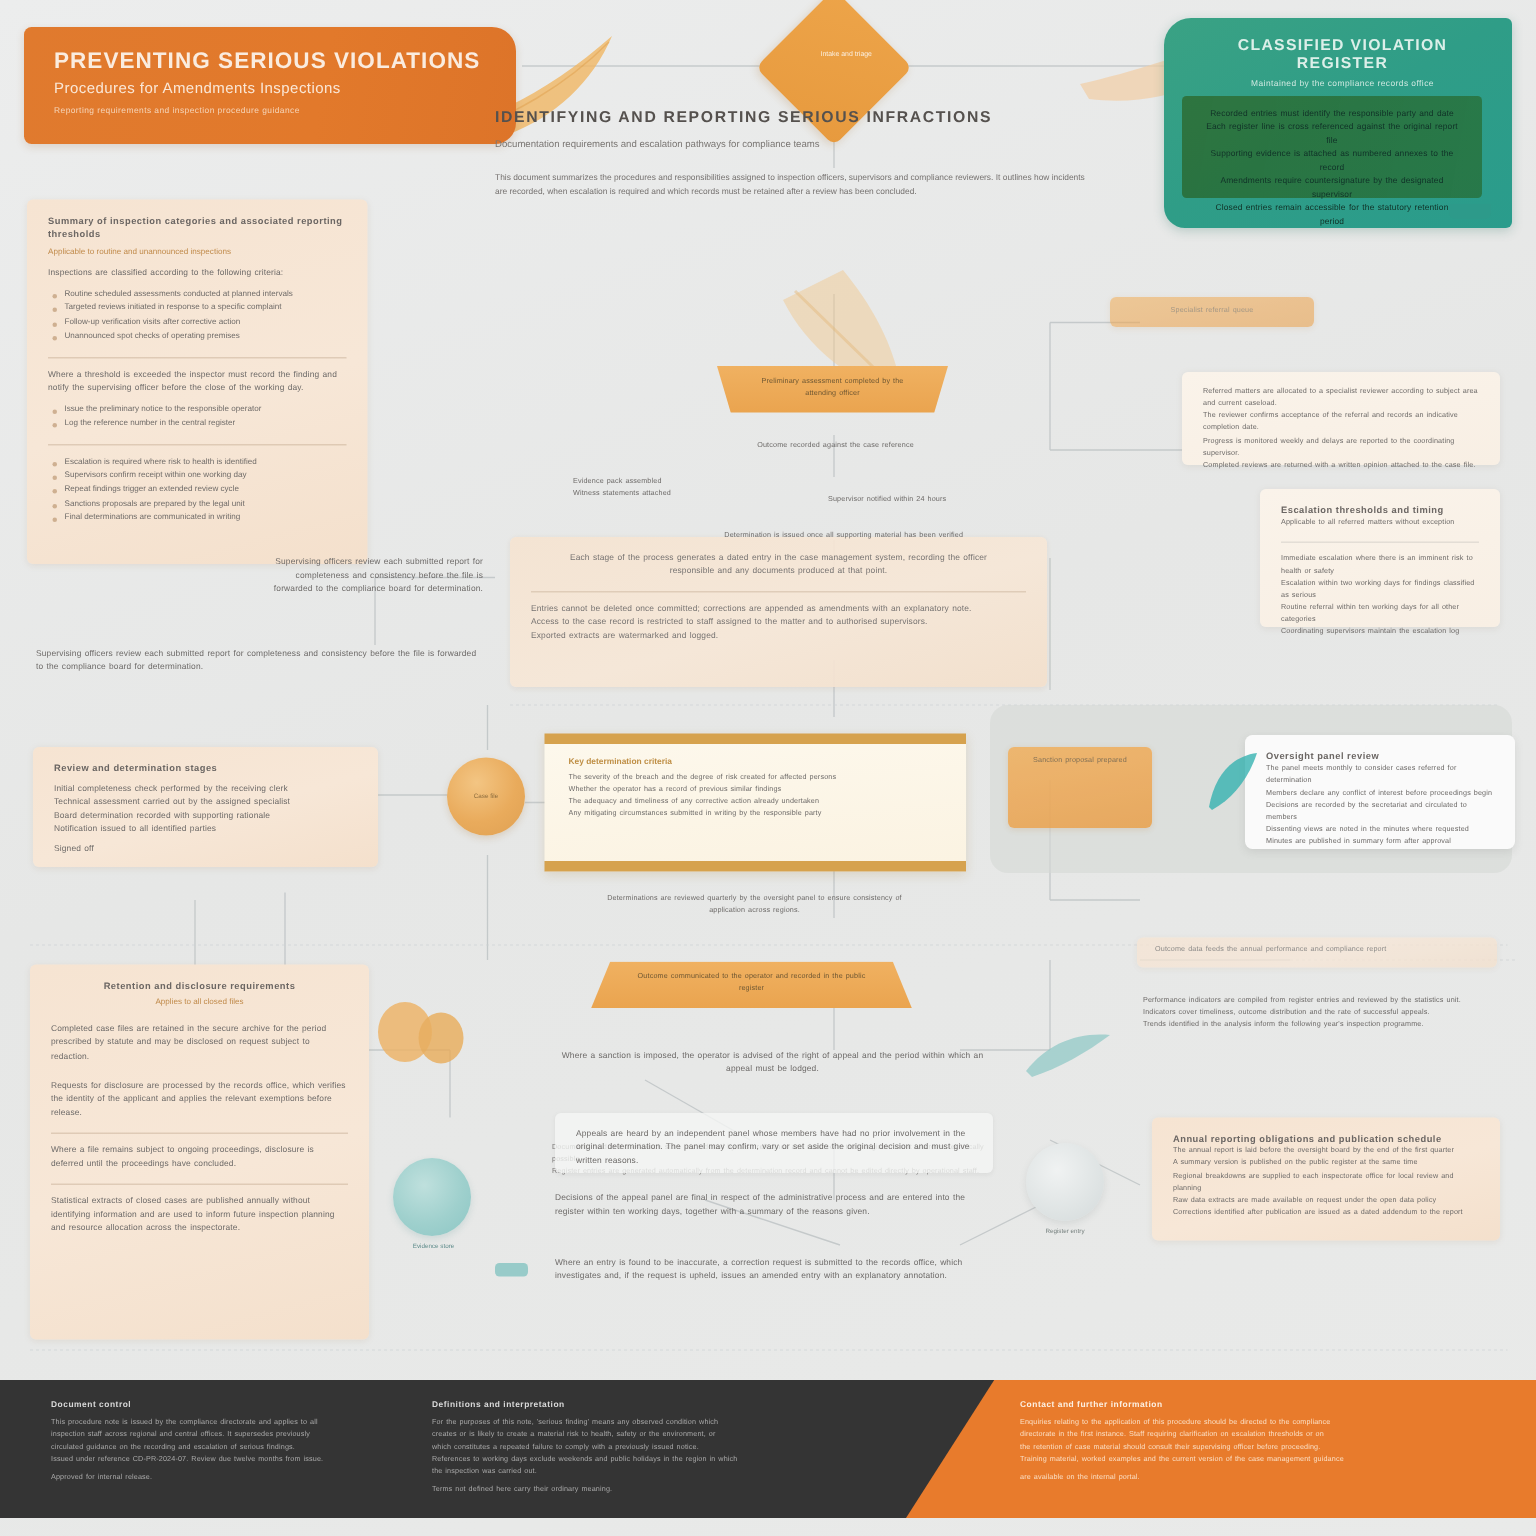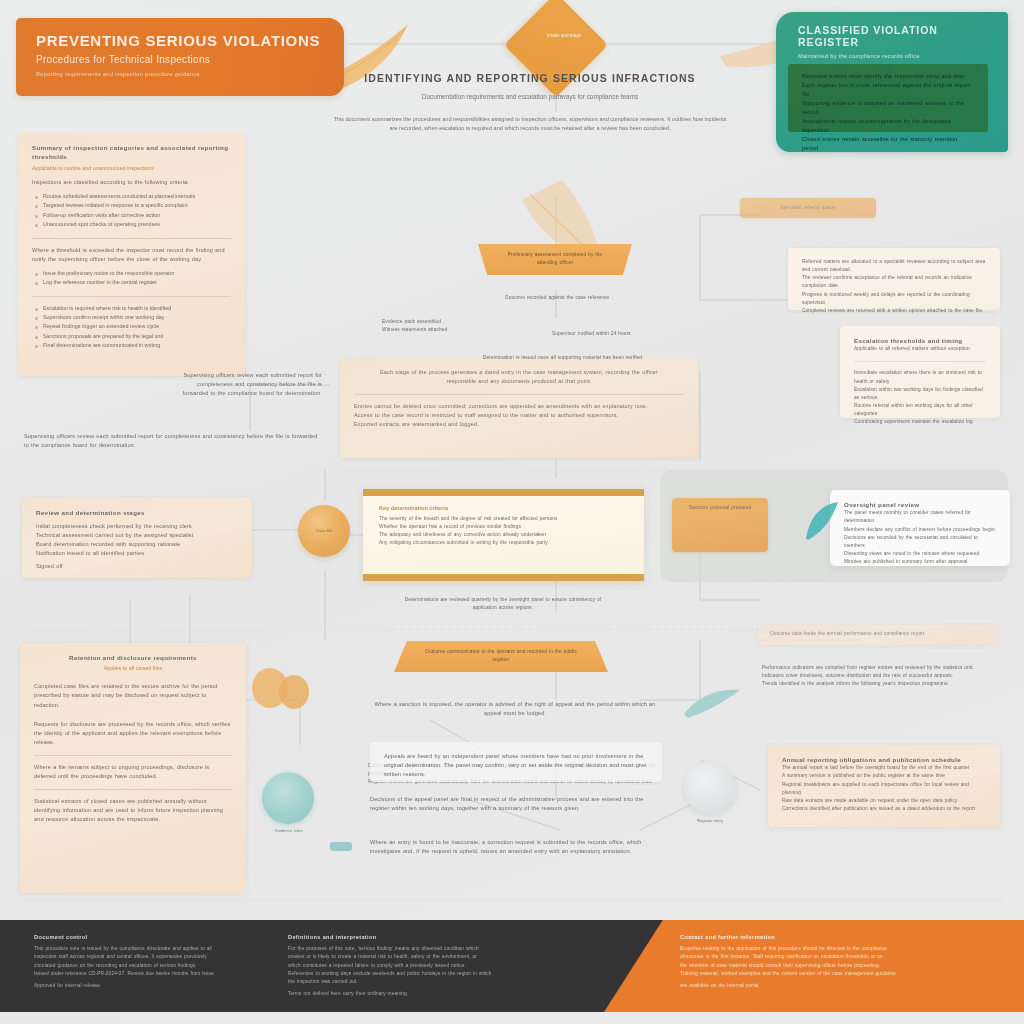--- a/index.html
+++ b/index.html
@@ -71,21 +71,21 @@
     position: absolute;
     z-index: 5;
     pointer-events: none;
     opacity: .9;
   }
 
   
   .center-title {
     position: absolute;
     left: 330px; top: 72px; width: 400px;
-    z-index: 6; text-align: center;
+    z-index: 6; text-align: left;
   }
   .center-title .ct-h {
     font-size: 10.5px; font-weight: bold; color: #55514e;
     letter-spacing: 1.1px; line-height: 1.3;
   }
   .center-title .ct-s {
     font-size: 6.4px; color: #7a7673; margin-top: 6px; line-height: 1.55;
   }
   .center-title .ct-p {
     font-size: 5.6px; color: #767270; margin-top: 13px; line-height: 1.75;
@@ -97,20 +97,21 @@
     right: 16px; top: 12px;
     width: 232px; height: 140px;
     z-index: 6;
   }
   .teal-panel .tp-inner {
     position: absolute; inset: 0;
     background: linear-gradient(150deg, #3aa284 0%, #2f9d87 48%, #2a9c8c 100%);
     border-radius: 18px 4px 4px 14px;
     box-shadow: 0 2px 7px rgba(40,110,95,0.25);
     overflow: hidden;
+    text-align: center;
   }
   .teal-panel .tp-head {
     padding: 12px 16px 8px 22px;
   }
   .teal-panel .tp-h {
     font-size: 10.5px; font-weight: bold; color: #e9f6f1;
     letter-spacing: .9px; text-transform: uppercase; opacity: .93;
   }
   .teal-panel .tp-s {
     font-size: 5.6px; color: #cfe9e1; margin-top: 5px; letter-spacing: .3px;
@@ -356,21 +357,21 @@
   <svg class="quill" style="left:716px; top:14px; width:130px; height:80px;" viewBox="0 0 130 80">
     <path d="M4 42 C 40 34, 74 22, 122 6 C 104 40, 58 58, 10 52 Z" fill="#f2cfa8" opacity="0.82"></path>
   </svg>
   <svg class="quill" style="left:492px; top:172px; width:160px; height:120px;" viewBox="0 0 160 120">
     <path d="M70 8 C 88 30, 104 56, 110 92 C 76 84, 46 60, 30 28 Z" fill="#f0c98f" opacity="0.55"></path>
     <path d="M38 22 L 112 94" stroke="#e3b675" stroke-width="2" opacity=".5"></path>
   </svg>
 
   <div class="header-banner">
     <div class="h1">PREVENTING SERIOUS VIOLATIONS</div>
-    <div class="h2">Procedures for Technical Inspections</div>
+    <div class="h2">Procedures for Amendments Inspections</div>
     <div class="h3">Reporting requirements and inspection procedure guidance</div>
   </div>
 
   <div class="node-diamond" style="left:519px; top:8px;">
     <span class="dlabel">Intake and triage</span>
   </div>
 
   <div class="center-title">
     <div class="ct-h">IDENTIFYING AND REPORTING SERIOUS INFRACTIONS</div>
     <div class="ct-s">Documentation requirements and escalation pathways for compliance teams</div>

